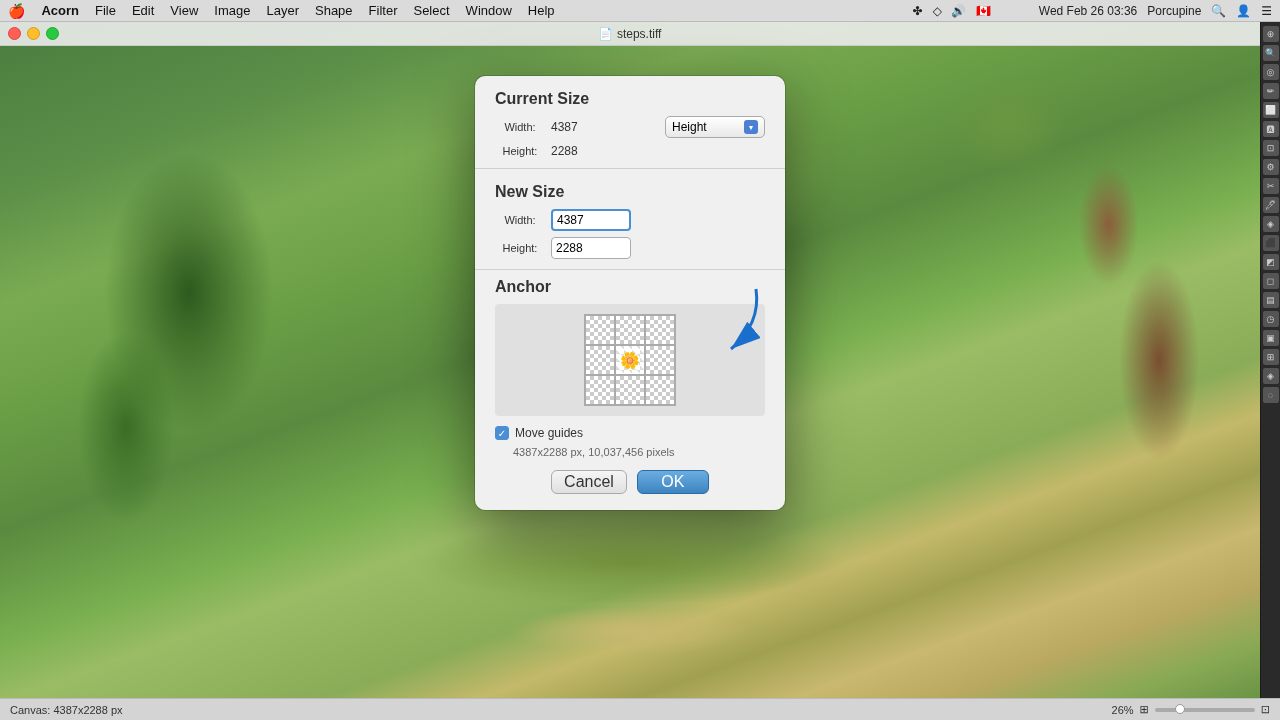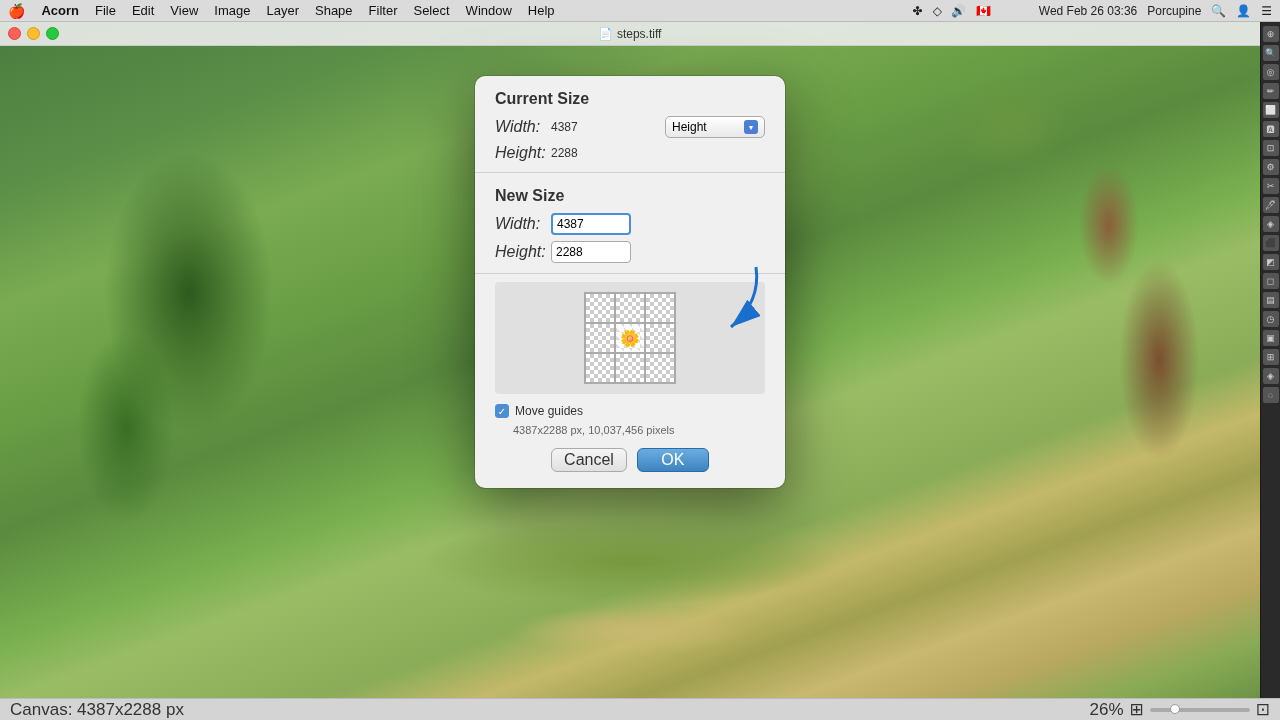--- a/index.html
+++ b/index.html
@@ -122,21 +122,21 @@
     .status-bar {
       position: absolute;
       bottom: 0; left: 0;
       width: 100%;
       height: 22px;
       background: rgba(220,220,220,0.95);
       border-top: 1px solid #bbb;
       display: flex;
       align-items: center;
       padding: 0 10px;
-      font-size: 17px;
+      font-size: 11px;
       color: #333;
       z-index: 10;
     }
     .status-bar-right {
       margin-left: auto;
       display: flex;
       align-items: center;
       gap: 6px;
     }
     .zoom-slider {
@@ -218,24 +218,23 @@
       margin-bottom: 8px;
     }
     .dialog-row {
       display: flex;
       align-items: center;
       margin-bottom: 6px;
       gap: 6px;
     }
     .dialog-label {
       width: 50px;
-      text-align: left;
-      font-size: 16px;
-      color: #333;
-      font-style: italic;
+      text-align: center;
+      font-size: 11px;
+      color: #333;
     }
     .dialog-value-static {
       font-size: 12px;
       color: #333;
       min-width: 50px;
     }
     .dialog-select {
       margin-left: auto;
       width: 100px;
       height: 22px;
@@ -497,20 +496,21 @@
         </div>
         <div class="dialog-row">
           <span class="dialog-label">Height:</span>
           <input class="dialog-input-plain" type="text" value="2288" style="">
         </div>
       </div>
 
       <div class="dialog-divider"></div>
 
       <div class="anchor-section">
+        <div class="dialog-section-title">Anchor</div>
         <div class="anchor-container">
 
           <div style="position:relative;">
             <svg width="80" height="80" style="position:absolute; top:-30px; right:-90px; z-index:10; pointer-events:none;">
               <defs>
                 <marker id="arrowhead" markerWidth="10" markerHeight="7" refX="10" refY="3.5" orient="auto">
                   <polygon points="0 0, 10 3.5, 0 7" fill="#1a6fcc"></polygon>
                 </marker>
               </defs>
               <path d="M 70 5 Q 75 40 45 65" stroke="#1a6fcc" stroke-width="3" fill="none" marker-end="url(#arrowhead)"></path>

